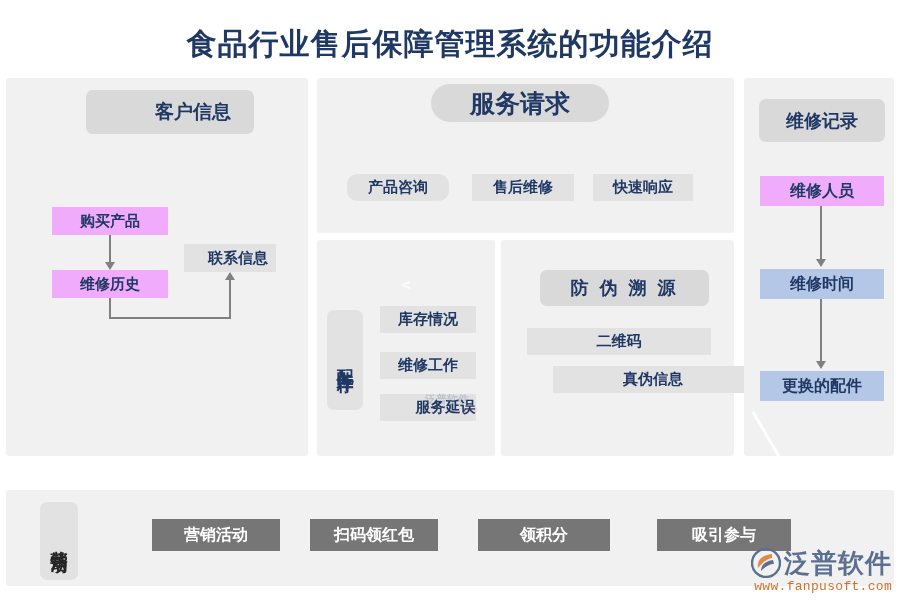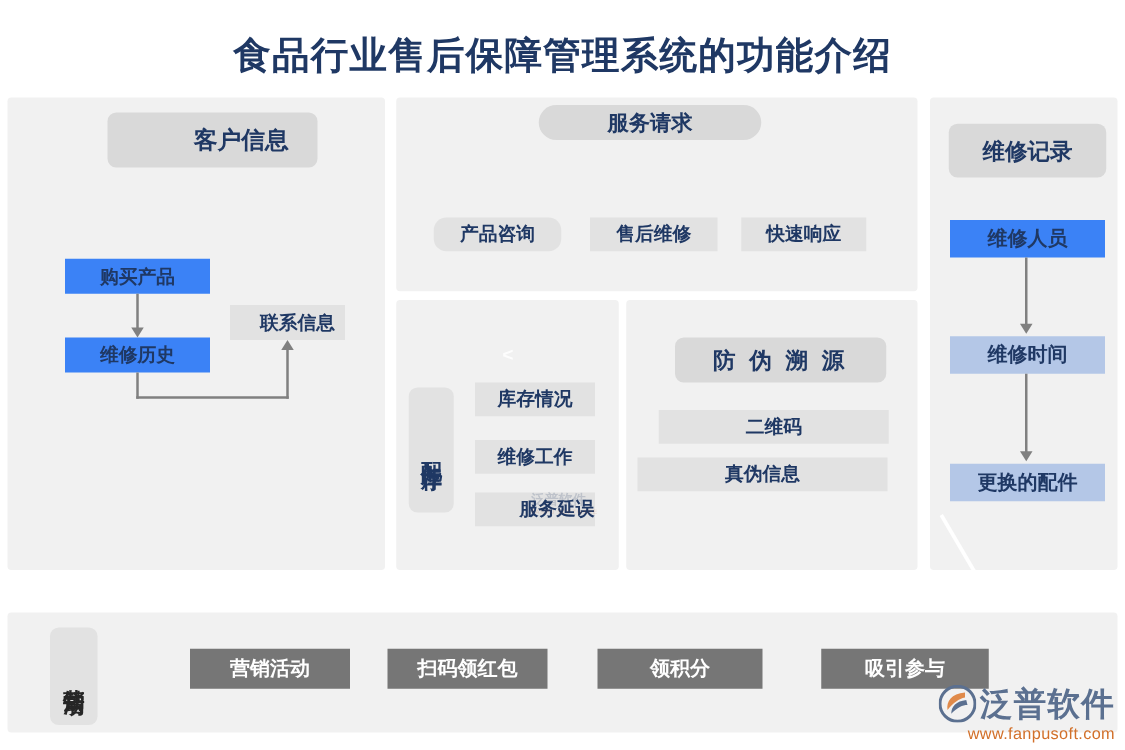--- a/index.html
+++ b/index.html
@@ -37,21 +37,21 @@
     border-radius:7px;
     color:#1f3864;
     font-weight:bold;
     display:flex;align-items:center;justify-content:center;
     white-space:nowrap;
   }
 
   
   .box{
     position:absolute;
-    background:#3b82f6;
+    background:#f0abfc;
     color:#1f3864;
     font-weight:bold;
     display:flex;align-items:center;justify-content:center;
     white-space:nowrap;
     box-sizing:border-box;
   }
   .box.lite{background:#e2e2e2;}
   .box.blue{background:#b4c7e7;}
   .box.gray-btn{background:#767676;color:#ffffff;}
 
@@ -108,21 +108,21 @@
   .logo{position:absolute;right:8px;bottom:6px;text-align:left;}
   .logo-row{display:flex;align-items:center;}
   .logo-mark{
     position:relative;width:30px;height:30px;margin-right:3px;flex:none;
   }
   .logo-name{
     font-size:26px;font-weight:bold;color:#5b7090;letter-spacing:1px;
     white-space:nowrap;line-height:1;
   }
   .logo-url{
-    font-family:Liberation Sans, sans-serif;
+    font-family:Liberation Mono, monospace;
     font-size:13px;color:#d2702a;text-align:right;letter-spacing:.3px;
     margin-top:1px;white-space:nowrap;
   }
 </style>
 </head>
 <body>
 
 <div id="stage">
 
   <div class="title">食品行业售后保障管理系统的功能介绍</div>
@@ -140,21 +140,21 @@
 
   <div class="box lite" style="left:184px;top:244px;width:92px;height:28px;font-size:15px;padding-left:16px;">联系信息</div>
 
   <div class="ln" style="left:109px;top:298px;width:2px;height:21px;"></div>
   <div class="ln" style="left:109px;top:317px;width:122px;height:2px;"></div>
   <div class="ln" style="left:229px;top:280px;width:2px;height:39px;"></div>
   <div class="arrow-up" style="left:225px;top:272px;"></div>
 
   <div class="panel" style="left:317px;top:78px;width:417px;height:155px;"></div>
 
-  <div class="hdr" style="left:431px;top:84px;width:178px;height:28px;font-size:17px;border-radius:20px;">服务请求</div>
+  <div class="hdr" style="left:431px;top:84px;width:178px;height:38px;font-size:25px;border-radius:20px;">服务请求</div>
 
   <div class="box lite" style="left:347px;top:174px;width:102px;height:27px;font-size:15px;border-radius:10px;">产品咨询</div>
   <div class="box lite" style="left:472px;top:174px;width:102px;height:27px;font-size:15px;">售后维修</div>
   <div class="box lite" style="left:593px;top:174px;width:100px;height:27px;font-size:15px;">快速响应</div>
 
   <div class="panel" style="left:317px;top:240px;width:178px;height:216px;"></div>
 
   <div class="chevron" style="left:402px;top:277px;">&lt;</div>
 
   <div class="vert" style="left:327px;top:310px;width:36px;height:100px;font-size:17px;">配件库存</div>
@@ -166,21 +166,21 @@
   <div class="wm" style="left:425px;top:392px;">
     <div class="wm-txt">泛普软件</div>
     <div class="wm-sub">FANPU SOFTWARE</div>
   </div>
 
   <div class="panel" style="left:501px;top:240px;width:233px;height:216px;"></div>
 
   <div class="hdr" style="left:540px;top:270px;width:169px;height:36px;font-size:18px;letter-spacing:3px;">防 伪 溯 源</div>
 
   <div class="box lite" style="left:527px;top:328px;width:184px;height:27px;font-size:15px;">二维码</div>
-  <div class="box lite" style="left:510px;top:366px;width:200px;height:27px;font-size:15px;">真伪信息</div>
+  <div class="box lite" style="left:553px;top:366px;width:200px;height:27px;font-size:15px;">真伪信息</div>
 
   <div class="panel" style="left:744px;top:78px;width:150px;height:378px;"></div>
 
   <div class="hdr" style="left:759px;top:99px;width:126px;height:43px;font-size:18px;">维修记录</div>
 
   <div class="box" style="left:760px;top:176px;width:124px;height:30px;font-size:16px;">维修人员</div>
 
   <div class="ln" style="left:820px;top:206px;width:2px;height:55px;"></div>
   <div class="arrow-dn" style="left:816px;top:259px;"></div>
 

